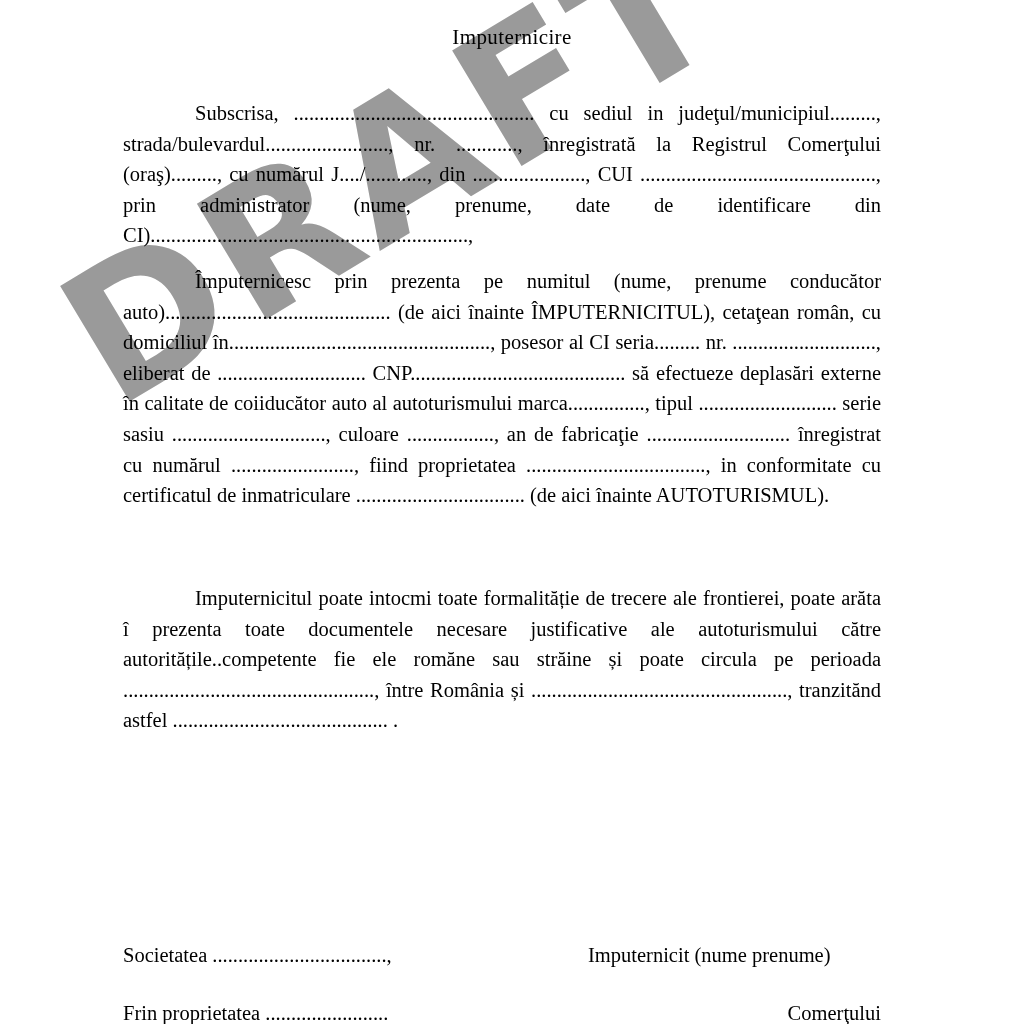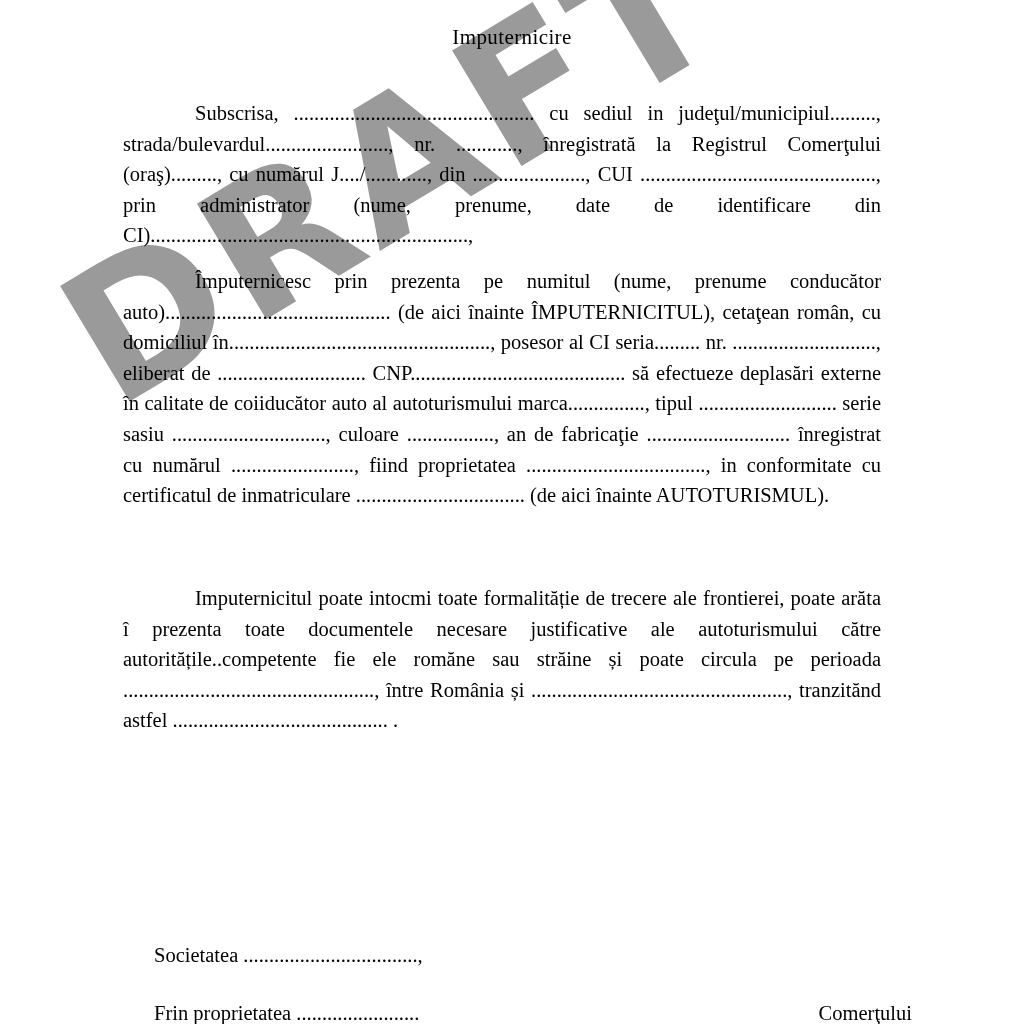--- a/index.html
+++ b/index.html
@@ -95,21 +95,20 @@
     left: 123px;
     top: 933px;
     width: 758px;
     font-size: 20.5px;
     line-height: 30.6px;
   }
   .sig-row {
     position: relative;
     width: 758px;
     height: 58px;
-    margin-left: 31px;
   }
   .sig-left {
     position: absolute;
     left: 0;
     top: 0;
     white-space: nowrap;
   }
   .sig-right {
     position: absolute;
     right: 0;
@@ -137,20 +136,21 @@
     <div class="para" id="para-1">Subscrisa, ............................................... cu sediul in judeţul/municipiul........., strada/bulevardul........................, nr. ............, înregistrată la Registrul Comerţului (oraş)........., cu numărul J..../............, din ......................, CUI .............................................., prin administrator (nume, prenume, date de identificare din CI)..............................................................,</div>
 
     <div class="para" id="para-2">Împuternicesc prin prezenta pe numitul (nume, prenume conducător auto)............................................ (de aici înainte ÎMPUTERNICITUL), cetaţean român, cu domiciliul în..................................................., posesor al CI seria......... nr. ............................, eliberat de ............................. CNP.......................................... să efectueze deplasări externe în calitate de coiiducător auto al autoturismului marca..............., tipul ........................... serie sasiu .............................., culoare ................., an de fabricaţie ............................ înregistrat cu numărul ........................, fiind proprietatea ..................................., in conformitate cu certificatul de inmatriculare ................................. (de aici înainte AUTOTURISMUL).</div>
 
     <div class="para" id="para-3">Imputernicitul poate intocmi toate formalităție de trecere ale frontierei, poate arăta î prezenta toate documentele necesare justificative ale autoturismului către autoritățile..competente fie ele romăne sau străine și poate circula pe perioada ................................................., între România și .................................................., tranzitănd astfel .......................................... .</div>
 
 
     <div id="signature-block">
       <div class="sig-row">
         <span class="sig-left">Societatea ..................................,</span>
+        <span class="sig-right col-mid">Imputernicit (nume prenume)</span>
       </div>
       <div class="sig-row">
         <span class="sig-left">Frin proprietatea  ........................</span>
         <span class="sig-right">Comerţului</span>
       </div>
     </div>
 
   </div>
 </div>
 

